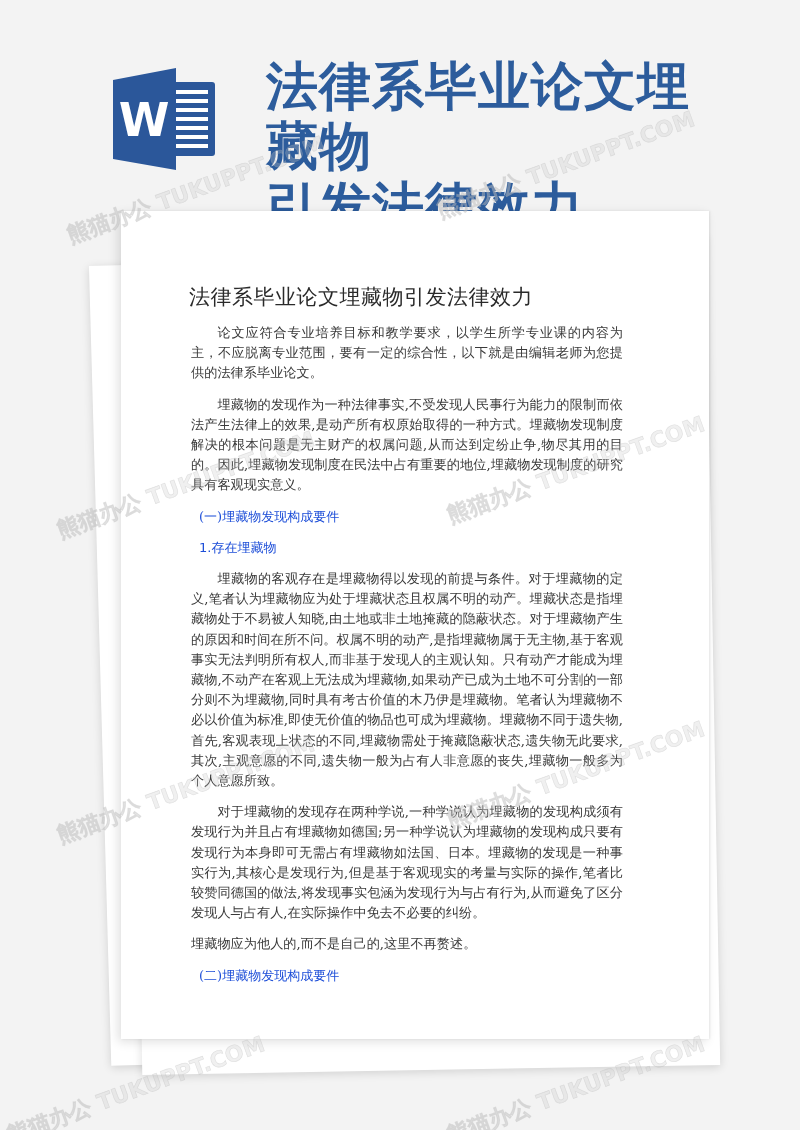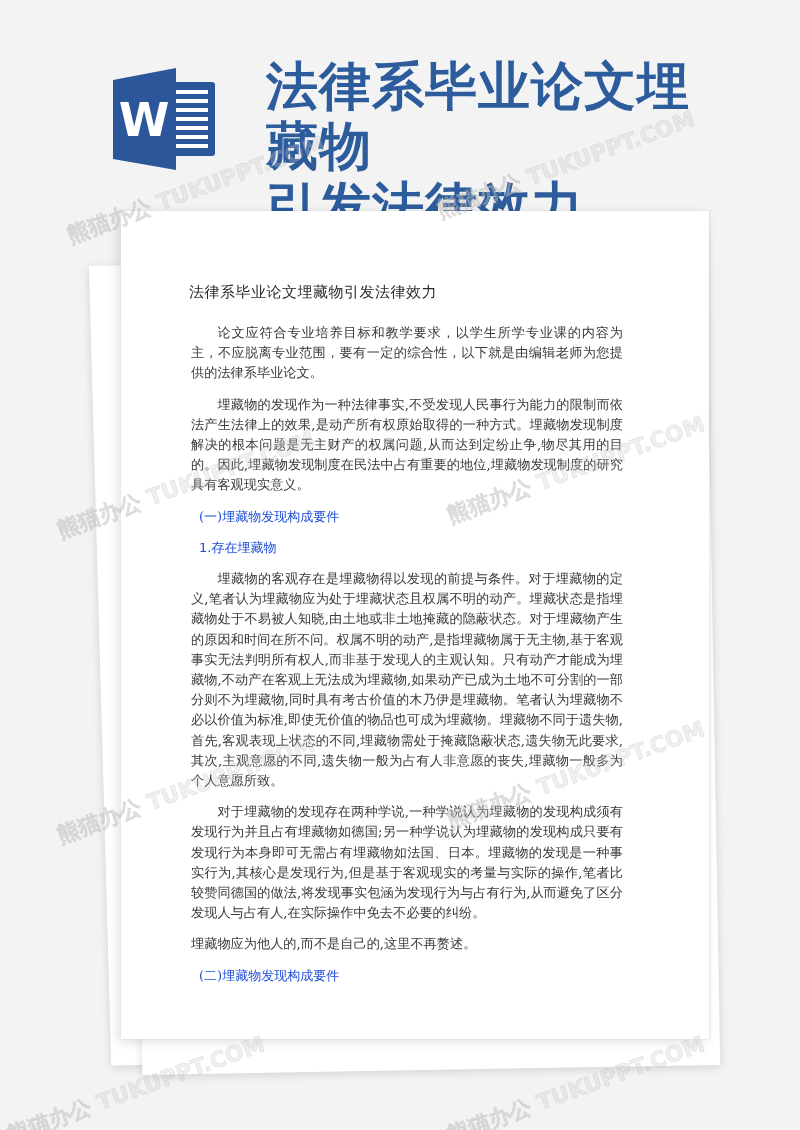--- a/index.html
+++ b/index.html
@@ -30,21 +30,21 @@
     .sheet-back.s2 { left: 135px; top: 240px; width: 578px; height: 830px; transform: rotate(-1deg); }
     .page {
       position: absolute; left: 121px; top: 211px; width: 588px; height: 828px;
       background: #fff;
       box-shadow: -3px 3px 10px rgba(0,0,0,0.12), 1px 0 2px rgba(0,0,0,0.08);
     }
 
     .doc-title {
       position: absolute; left: 68px; top: 72px;
       font-family: "DejaVu Sans", "Liberation Sans", sans-serif;
-      font-size: 15px; color: #2a2a2a; letter-spacing: 0.5px;
+      font-size: 21px; color: #2a2a2a; letter-spacing: 0.5px;
     }
 
     .doc-body {
       position: absolute; left: 70px; top: 112px; width: 432px;
       font-family: "DejaVu Serif", "Liberation Serif", serif;
       font-size: 13.2px; line-height: 20.2px; color: #3a3a3a;
       text-align: justify;
     }
     .para { text-indent: 2em; margin-bottom: 11px; }
     .para.no-indent { text-indent: 0; }

